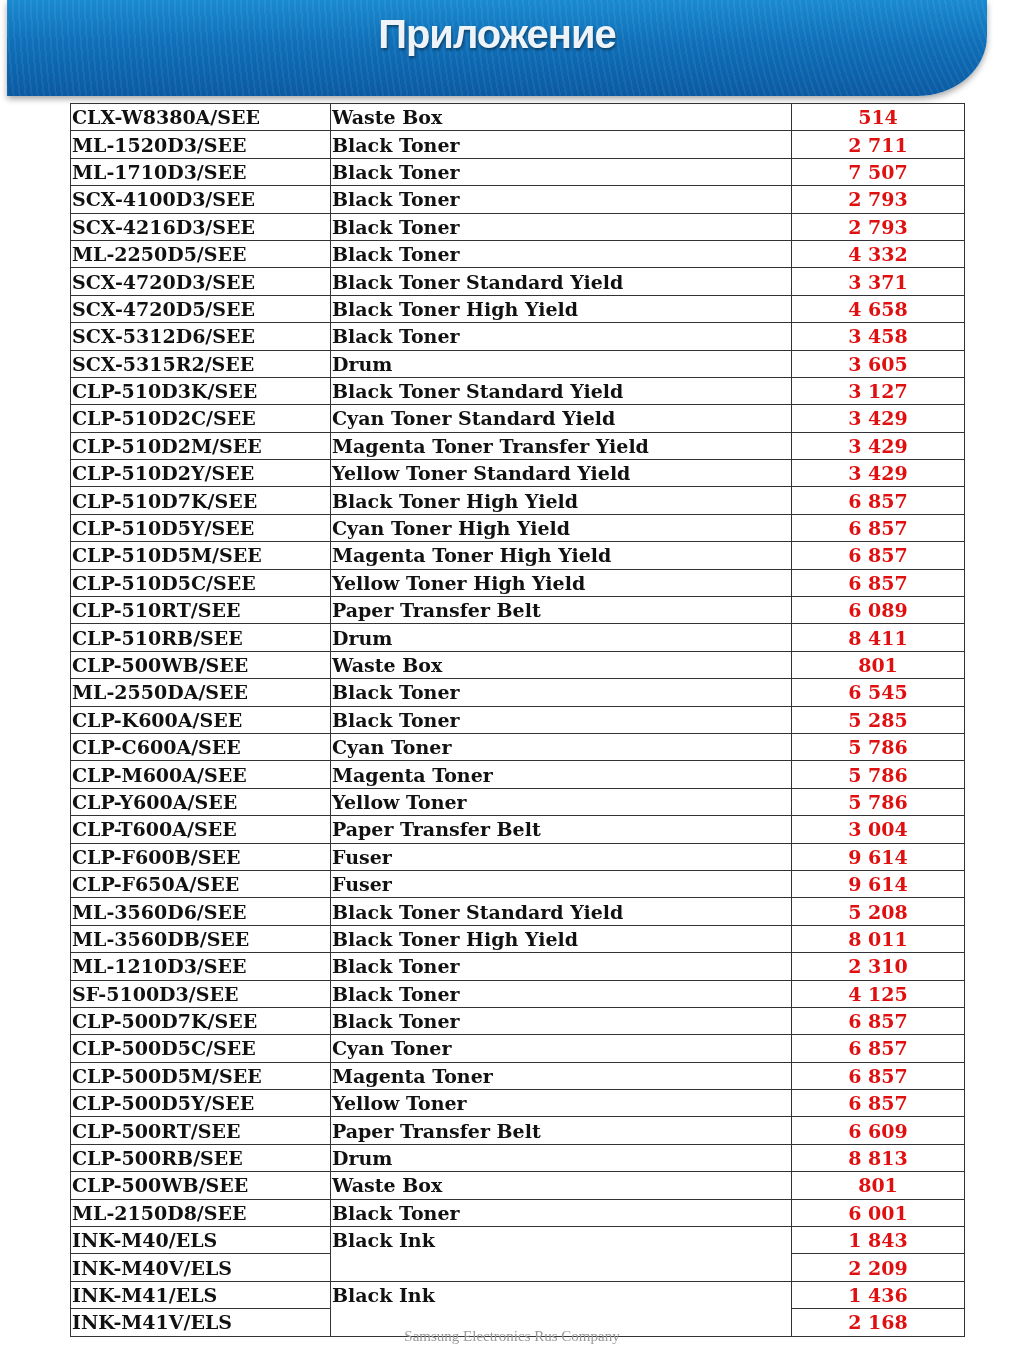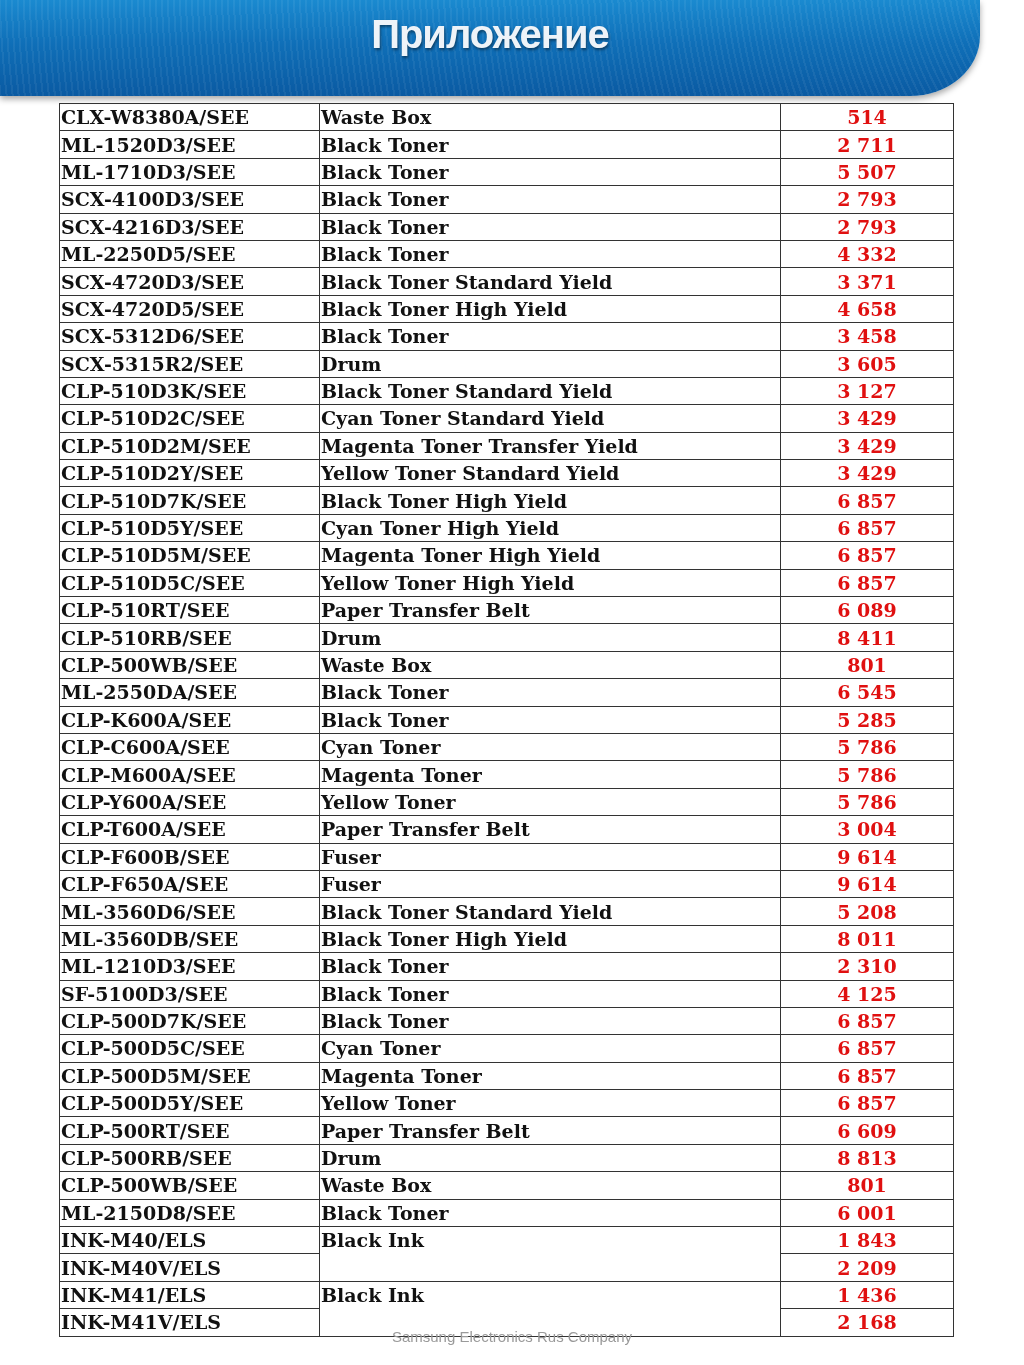--- a/index.html
+++ b/index.html
@@ -2,21 +2,21 @@
 <html><head>
 <meta charset="utf-8">
 <style>
   html, body { margin: 0; padding: 0; }
   body {
     width: 1024px; height: 1365px; position: relative; overflow: hidden;
     background: #ffffff;
     font-family: "DejaVu Serif", "Liberation Serif", serif;
   }
   .header {
-    position: absolute; left: 0; top: 0; width: 980px; height: 96px;
+    position: absolute; left: 7px; top: 0; width: 980px; height: 96px;
     background: linear-gradient(180deg, #1a8ad0 0%, #0f6fb8 45%, #0a5aa2 100%);
     border-bottom-right-radius: 70px 60px;
     box-shadow: 0 3px 6px rgba(0,0,0,0.35);
     overflow: hidden;
   }
   .header::before {
     content: ""; position: absolute; inset: 0;
     background: repeating-radial-gradient(circle at 120% -40%, rgba(255,255,255,0.06) 0 2px, rgba(255,255,255,0) 2px 6px);
   }
   .header::after {
@@ -25,35 +25,35 @@
     border-right: 6px solid #3fd3f0; border-bottom: 4px solid #2bb6e8;
     opacity: 0.85;
   }
   .title {
     position: absolute; left: 0; right: 0; top: 12px; text-align: center;
     font-family: "Liberation Sans", sans-serif; font-weight: bold; font-size: 40px;
     color: #eef3f8; letter-spacing: -1px;
     text-shadow: 1px 2px 3px rgba(0,0,0,0.45);
   }
   table.price {
-    position: absolute; left: 59px; top: 103px; width: 894px;
+    position: absolute; left: 70px; top: 103px; width: 894px;
     border-collapse: collapse; table-layout: fixed;
   }
   table.price td {
     border: 1px solid #333;
     height: 26.4px; padding: 0 1px; line-height: 26px;
     font-weight: bold; font-size: 19px; color: #111;
     white-space: nowrap; overflow: hidden;
   }
   col.c1 { width: 260px; } col.c2 { width: 461px; } col.c3 { width: 173px; }
   td.price-cell { text-align: center; color: #e01010 !important; }
   td.desc-merged { vertical-align: top; }
   .footer {
     position: absolute; left: 0; right: 0; top: 1328px; text-align: center;
-    font-family: Liberation Sans, sans-serif; font-size: 15px; color: #9a9a9a;
+    font-family: Liberation Serif, serif; font-size: 15px; color: #9a9a9a;
   }
 </style>
 </head>
 <body>
 
 <div class="header">
   <div class="title">Приложение</div>
 </div>
 
 <table class="price">
@@ -69,21 +69,21 @@
         <td class="price-cell">514</td>
       </tr>
       <tr>
         <td>ML-1520D3/SEE</td>
         <td>Black Toner</td>
         <td class="price-cell">2 711</td>
       </tr>
       <tr>
         <td>ML-1710D3/SEE</td>
         <td>Black Toner</td>
-        <td class="price-cell">5 507</td>
+        <td class="price-cell">7 507</td>
       </tr>
       <tr>
         <td>SCX-4100D3/SEE</td>
         <td>Black Toner</td>
         <td class="price-cell">2 793</td>
       </tr>
       <tr>
         <td>SCX-4216D3/SEE</td>
         <td>Black Toner</td>
         <td class="price-cell">2 793</td>

